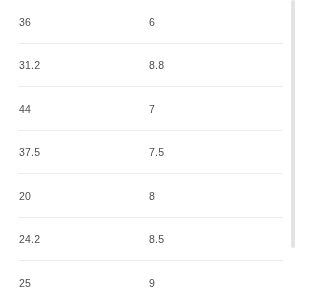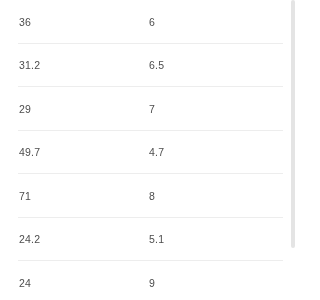--- a/index.html
+++ b/index.html
@@ -97,45 +97,45 @@
 
   <div class="size-table">
 
     <div class="size-row">
       <span class="cell cell-eu">36</span>
       <span class="cell cell-us">6</span>
     </div>
 
     <div class="size-row">
       <span class="cell cell-eu">31.2</span>
-      <span class="cell cell-us">6.5</span>
+      <span class="cell cell-us">8.8</span>
     </div>
 
     <div class="size-row">
-      <span class="cell cell-eu">29</span>
+      <span class="cell cell-eu">44</span>
       <span class="cell cell-us">7</span>
     </div>
 
     <div class="size-row">
-      <span class="cell cell-eu">49.7</span>
-      <span class="cell cell-us">4.7</span>
+      <span class="cell cell-eu">37.5</span>
+      <span class="cell cell-us">7.5</span>
     </div>
 
     <div class="size-row">
-      <span class="cell cell-eu">71</span>
+      <span class="cell cell-eu">20</span>
       <span class="cell cell-us">8</span>
     </div>
 
     <div class="size-row">
       <span class="cell cell-eu">24.2</span>
-      <span class="cell cell-us">5.1</span>
+      <span class="cell cell-us">8.5</span>
     </div>
 
     <div class="size-row last">
-      <span class="cell cell-eu">24</span>
+      <span class="cell cell-eu">25</span>
       <span class="cell cell-us">9</span>
     </div>
 
   </div>
 
   <div class="scrollbar-track">
     <div class="scrollbar-thumb"></div>
   </div>
 
 </div>

